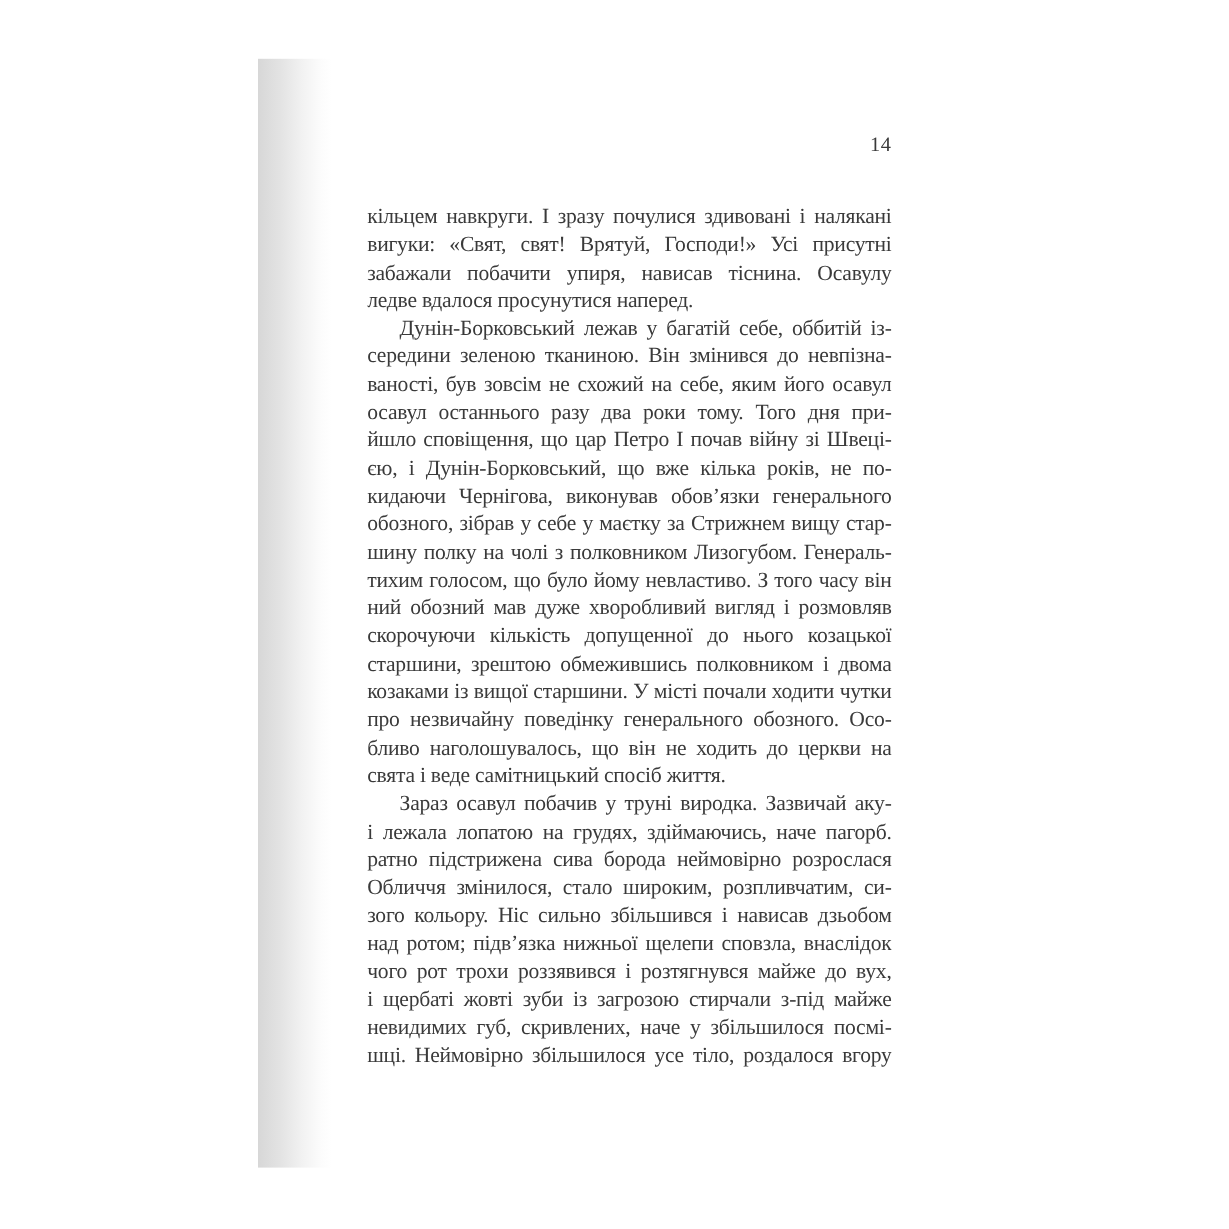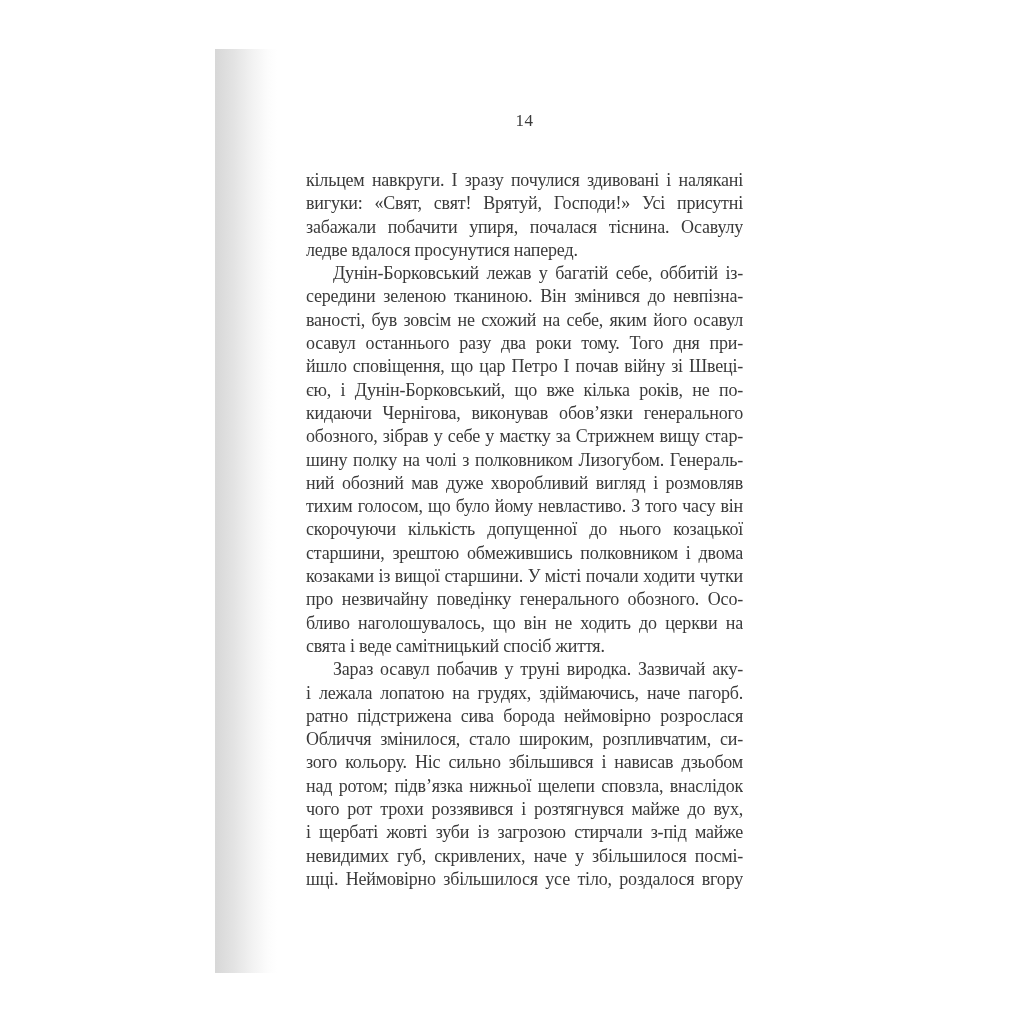--- a/index.html
+++ b/index.html
@@ -29,21 +29,21 @@
       #e3e3e3 30%,
       #f2f2f2 60%,
       #fcfcfc 85%,
       #ffffff 100%);
   }
   .page-number {
     position: absolute;
     left: 306px;
     top: 111px;
     width: 437px;
-    text-align: center;
+    text-align: right;
     font-size: 17px;
     color: var(--text, #3a3a3a);
     letter-spacing: 0.5px;
   }
   .text-block {
     position: absolute;
     left: 306px;
     top: 169px;
     width: 437px;
     font-size: 18px;
@@ -69,35 +69,35 @@
 </head>
 <body>
 
 <div class="canvas">
   <div class="page-edge-shadow"></div>
   <div class="page-number">14</div>
   <div class="text-block">
       <div class="paragraph">
         <div class="line first">кільцем навкруги. І зразу почулися здивовані і налякані</div>
         <div class="line">вигуки: «Свят, свят! Врятуй, Господи!» Усі присутні</div>
-        <div class="line">забажали побачити упиря, почалася тіснина. Осавулу</div>
+        <div class="line">забажали побачити упиря, нависав тіснина. Осавулу</div>
         <div class="line no-justify-last">ледве вдалося просунутися наперед.</div>
       </div>
       <div class="paragraph indent">
         <div class="line first">Дунін-Борковський лежав у багатій себе, оббитій із-</div>
         <div class="line">середини зеленою тканиною. Він змінився до невпізна-</div>
         <div class="line">ваності, був зовсім не схожий на себе, яким його осавул</div>
         <div class="line">осавул останнього разу два роки тому. Того дня при-</div>
         <div class="line">йшло сповіщення, що цар Петро І почав війну зі Швеці-</div>
         <div class="line">єю, і Дунін-Борковський, що вже кілька років, не по-</div>
         <div class="line">кидаючи Чернігова, виконував обов’язки генерального</div>
         <div class="line">обозного, зібрав у себе у маєтку за Стрижнем вищу стар-</div>
         <div class="line">шину полку на чолі з полковником Лизогубом. Генераль-</div>
+        <div class="line">тихим голосом, що було йому невластиво. З того часу він</div>
         <div class="line">ний обозний мав дуже хворобливий вигляд і розмовляв</div>
-        <div class="line">тихим голосом, що було йому невластиво. З того часу він</div>
         <div class="line">скорочуючи кількість допущенної до нього козацької</div>
         <div class="line">старшини, зрештою обмежившись полковником і двома</div>
         <div class="line">козаками із вищої старшини. У місті почали ходити чутки</div>
         <div class="line">про незвичайну поведінку генерального обозного. Осо-</div>
         <div class="line">бливо наголошувалось, що він не ходить до церкви на</div>
         <div class="line no-justify-last">свята і веде самітницький спосіб життя.</div>
       </div>
       <div class="paragraph indent">
         <div class="line first">Зараз осавул побачив у труні виродка. Зазвичай аку-</div>
         <div class="line">і лежала лопатою на грудях, здіймаючись, наче пагорб.</div>

